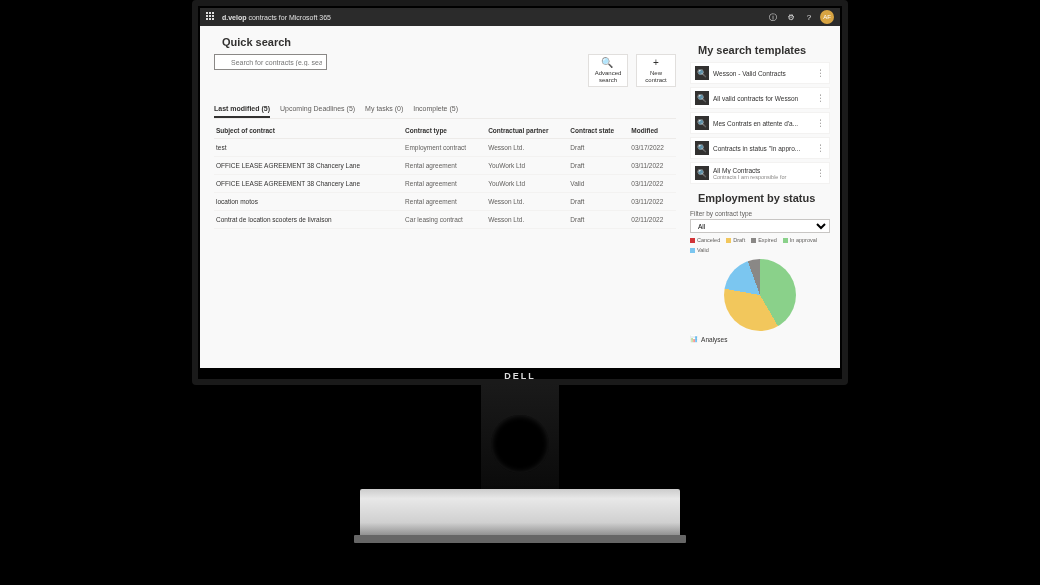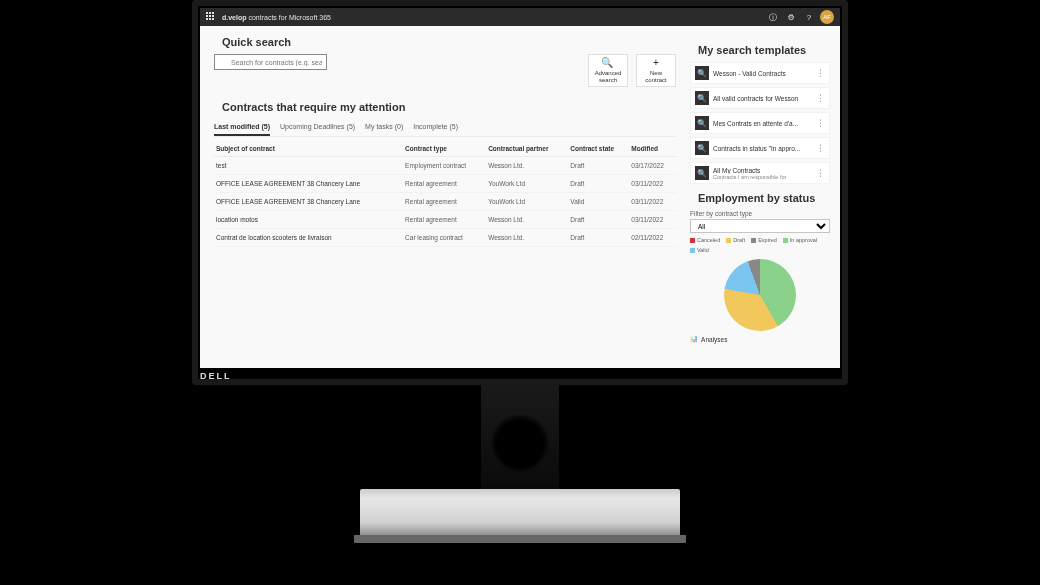--- a/index.html
+++ b/index.html
@@ -1,20 +1,20 @@
 <!DOCTYPE html>
 <html><head>
 <meta charset="utf-8">
 <style>
   * { box-sizing: border-box; margin: 0; padding: 0; font-family: "Segoe UI", -apple-system, sans-serif; }
   body { background:#000; display:flex; align-items:flex-start; justify-content:center; width:1040px; height:585px; overflow:hidden; }
   .monitor { width:840px; height:580px; position:relative; }
   .bezel { width:656px; height:385px; background:#000; border:6px solid #1a1a1a; border-radius:4px; margin:0 auto; position:relative; padding:2px; }
   .screen { width:100%; height:360px; background:#fff; overflow:hidden; display:flex; flex-direction:column; font-size:7px; color:#323130; }
-  .dell-label { text-align:left; color:#ddd; font-size:9px; font-weight:600; letter-spacing:2px; margin-top:3px; }
+  .dell-label { text-align:center; color:#ddd; font-size:9px; font-weight:600; letter-spacing:2px; margin-top:3px; }
   .stand-neck { width:78px; height:110px; background:linear-gradient(#1a1a1a,#0a0a0a); margin:-2px auto 0; position:relative; border-radius:0 0 4px 4px; }
   .stand-hole { width:58px; height:58px; border-radius:50%; background:#000; position:absolute; left:10px; top:32px; box-shadow: inset 0 0 6px #222; }
   .stand-base { width:320px; height:48px; background:linear-gradient(#ccc 0%,#e8e8e8 20%,#d0d0d0 70%,#888 100%); margin:-4px auto 0; border-radius:2px; box-shadow:0 2px 4px rgba(0,0,0,.4); position:relative; }
   .stand-base::before { content:""; position:absolute; left:-6px; right:-6px; bottom:-6px; height:8px; background:#666; border-radius:1px; }
 
   
   .app-header { height:18px; background:#2b2b2b; color:#e0e0e0; display:flex; align-items:center; padding:0 6px; font-size:7px; }
   .waffle { width:10px; height:10px; display:grid; grid-template:repeat(3,2px)/repeat(3,2px); gap:1px; margin-right:6px; cursor:pointer; }
   .waffle span { background:#e0e0e0; }
   .app-title strong { font-weight:600; }
@@ -115,21 +115,20 @@
             <div class="action-tile">
               <div class="tile-icon">🔍</div>
               <div class="tile-label">Advanced search</div>
             </div>
             <div class="action-tile">
               <div class="tile-icon">+</div>
               <div class="tile-label">New contract</div>
             </div>
           </div>
 
-          <div class="section-title">Contracts that require my attention</div>
           <div class="tabs" id="tabs">
               <div class="tab active">Last modified (5)</div>
               <div class="tab">Upcoming Deadlines (5)</div>
               <div class="tab">My tasks (0)</div>
               <div class="tab">Incomplete (5)</div>
             </div>
 
           <table>
             <thead>
                 <tr id="thead-row">

